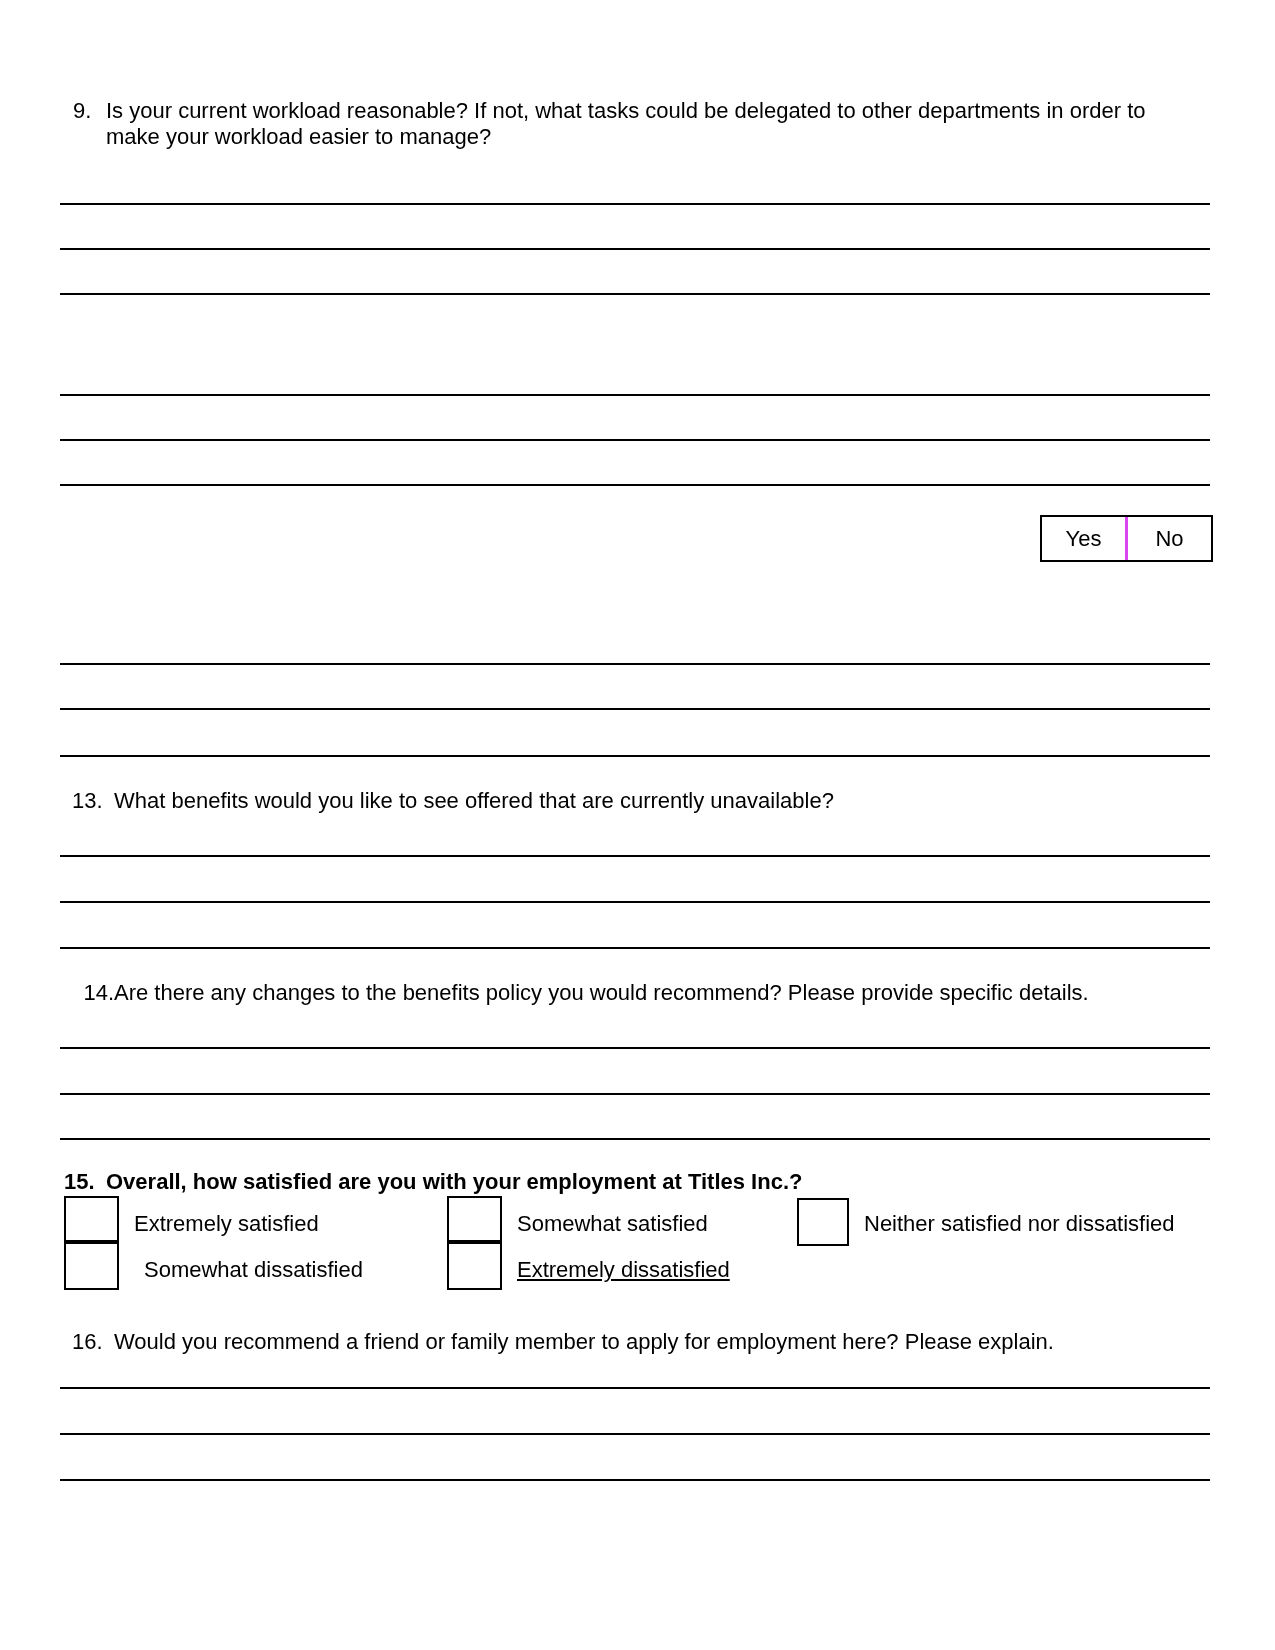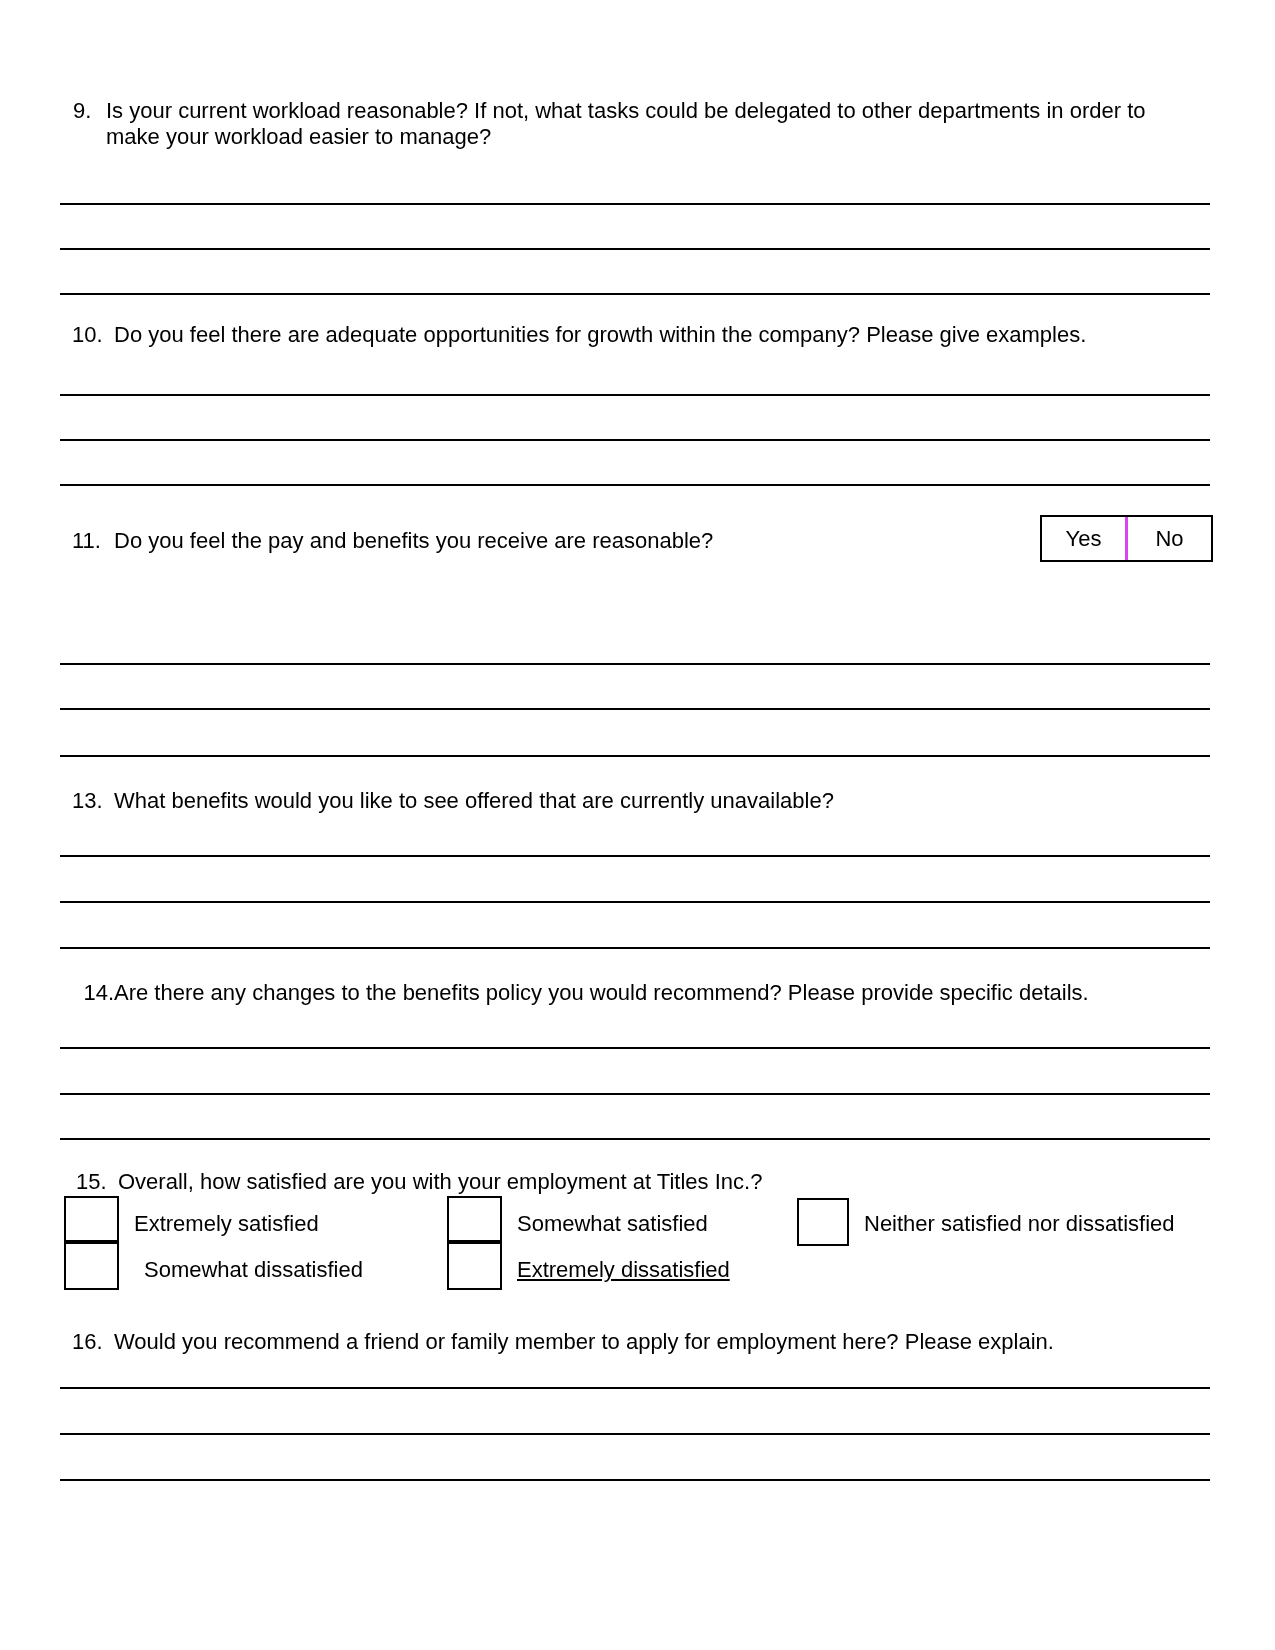--- a/index.html
+++ b/index.html
@@ -45,32 +45,24 @@
 <div class="page">
 
   <div class="q wrap" style="left:73px;top:98px;">
     <span class="qnum">9.</span>
     <span class="qtext">Is your current workload reasonable? If not, what tasks could be delegated to other departments in order to make your workload easier to manage?</span>
   </div>
   <div class="answer-line" style="top:203px;"></div>
   <div class="answer-line" style="top:248px;"></div>
   <div class="answer-line" style="top:293px;"></div>
 
-  <div class="q single" style="left:72px;top:322px;">
-    <span class="qnum">10.</span>
-    <span class="qtext">Do you feel there are adequate opportunities for growth within the company? Please give examples.</span>
-  </div>
   <div class="answer-line" style="top:394px;"></div>
   <div class="answer-line" style="top:439px;"></div>
   <div class="answer-line" style="top:484px;"></div>
 
-  <div class="q single" style="left:72px;top:528px;">
-    <span class="qnum">11.</span>
-    <span class="qtext">Do you feel the pay and benefits you receive are reasonable?</span>
-  </div>
   <div class="yn-box">
     <div class="yn-cell yes">Yes</div>
     <div class="yn-cell no">No</div>
   </div>
 
   <div class="answer-line" style="top:663px;"></div>
   <div class="answer-line" style="top:708px;"></div>
   <div class="answer-line" style="top:755px;"></div>
 
   <div class="q single" style="left:72px;top:788px;">
@@ -82,21 +74,21 @@
   <div class="answer-line" style="top:947px;"></div>
 
   <div class="q single" style="left:72px;top:980px;text-align:right;">
     <span class="qnum">14.</span>
     <span class="qtext">Are there any changes to the benefits policy you would recommend? Please provide specific details.</span>
   </div>
   <div class="answer-line" style="top:1047px;"></div>
   <div class="answer-line" style="top:1093px;"></div>
   <div class="answer-line" style="top:1138px;"></div>
 
-  <div class="q single" style="left:76px;top:1169px;">
+  <div class="q single" style="left:64px;top:1169px;font-weight:bold;">
     <span class="qnum">15.</span>
     <span class="qtext">Overall, how satisfied are you with your employment at Titles Inc.?</span>
   </div>
 
   <div class="checkbox" style="left:64px;top:1196px;width:55px;height:46px;"></div>
   <span class="opt-label" style="left:134px;top:1211px;">Extremely satisfied</span>
 
   <div class="checkbox" style="left:447px;top:1196px;width:55px;height:46px;"></div>
   <span class="opt-label" style="left:517px;top:1211px;">Somewhat satisfied</span>
 

